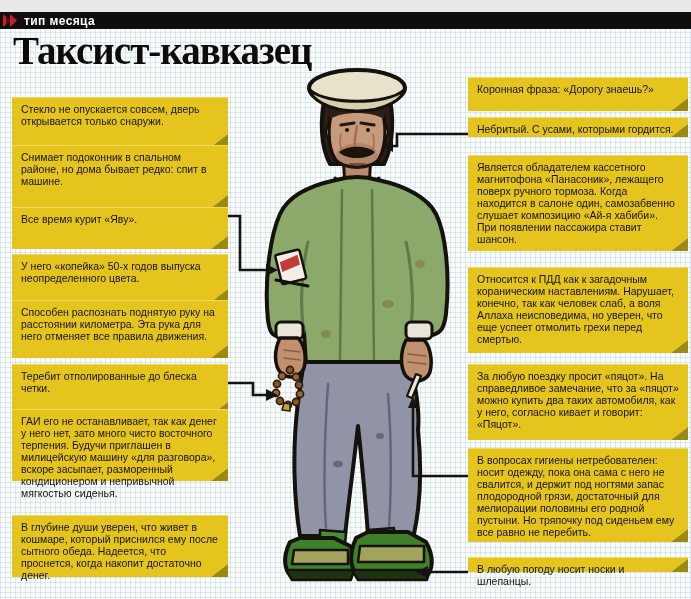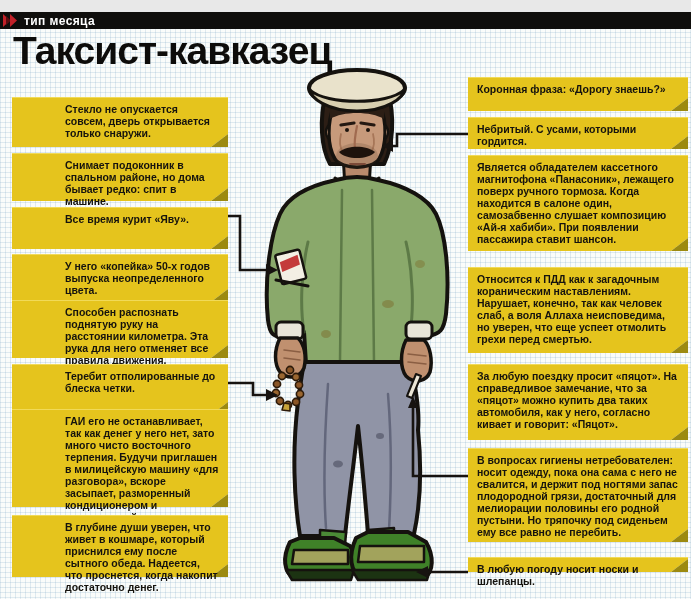--- a/index.html
+++ b/index.html
@@ -18,45 +18,45 @@
     position:absolute; left:0; top:0; width:691px; height:17px;
     background:#0f0e0c; display:flex; align-items:center; z-index:6;
   }
   .masthead-icon { margin-left:3px; display:block; }
   .masthead-label {
     color:#ffffff; font-size:12px; font-weight:bold; margin-left:6px;
     letter-spacing:0.4px;
   }
   .page-title {
     position:absolute; left:13px; top:19px; width:470px;
-    font-family:Liberation Sans, sans-serif; font-weight:bold;
+    font-family:Liberation Serif, serif; font-weight:bold;
     font-size:39px; line-height:1; color:#0d0c0a; letter-spacing:-1px;
     z-index:5;
   }
   .page-subtitle {
     position:absolute; left:14px; top:62px; width:452px;
     font-size:13px; font-weight:bold; line-height:1.2; color:#1c1c1c;
     z-index:5;
   }
   .callout { position:absolute; z-index:4; }
-  .callout.left  { left:12px;  width:216px;padding-left:44px; }
+  .callout.left  { left:12px;  width:216px; }
   .callout.right { left:468px; width:220px; }
   .callout-bg {
     position:absolute; inset:0; background:#e5c41d;
     clip-path: polygon(0 0, 100% 0, 100% calc(100% - 13px), calc(100% - 17px) 100%, 0 100%);
     border-top:1px solid #f1da58;
   }
   .callout-fold {
     position:absolute; right:0; bottom:0; width:17px; height:13px;
     background:#9c8a10;
     clip-path: polygon(0 100%, 100% 0, 100% 100%);
   }
   .callout-text {
     position:relative; padding:6px 9px 5px 9px;
-    font-size:10.5px; line-height:12px; font-weight:bold; color:#15130e;
+    font-size:10.5px; line-height:12px; font-weight:normal; color:#15130e;
   }
   svg { display:block; }
   #figure { position:absolute; left:238px; top:52px; z-index:2; }
   #connectors { position:absolute; left:0; top:0; z-index:3; pointer-events:none; }
   .bottom-fade {
     position:absolute; left:0; bottom:0; width:691px; height:14px; z-index:1;
     background:linear-gradient(to bottom, rgba(255,255,255,0), #ffffff 85%);
   }
 </style>
 </head>
@@ -195,21 +195,21 @@
       <polygon points="408,396 413,384 418,396"></polygon>
       <polygon points="428,554 416,560 428,566"></polygon>
     </g>
   </svg>
 
   <div class="callout left" style="top:85px;height:50px">
     <div class="callout-bg"></div>
     <div class="callout-fold"></div>
     <p class="callout-text">Стекло не опускается совсем, дверь открывается только снаружи.</p>
   </div>
-  <div class="callout left" style="top:141px;height:48px">
+  <div class="callout left" style="top:133px;height:63px">
     <div class="callout-bg"></div>
     <div class="callout-fold"></div>
     <p class="callout-text">Снимает подоконник в спальном районе, но дома бывает редко: спит в машине.</p>
   </div>
   <div class="callout left" style="top:195px;height:42px">
     <div class="callout-bg"></div>
     <div class="callout-fold"></div>
     <p class="callout-text">Все время курит «Яву».</p>
   </div>
   <div class="callout left" style="top:242px;height:48px">
@@ -220,37 +220,37 @@
   <div class="callout left" style="top:288px;height:58px">
     <div class="callout-bg"></div>
     <div class="callout-fold"></div>
     <p class="callout-text">Способен распознать поднятую руку на расстоянии километра. Эта рука для него отменяет все правила движения.</p>
   </div>
   <div class="callout left" style="top:352px;height:51px">
     <div class="callout-bg"></div>
     <div class="callout-fold"></div>
     <p class="callout-text">Теребит отполированные до блеска четки.</p>
   </div>
-  <div class="callout left" style="top:397px;height:98px">
+  <div class="callout left" style="top:397px;height:72px">
     <div class="callout-bg"></div>
     <div class="callout-fold"></div>
     <p class="callout-text">ГАИ его не останавливает, так как денег у него нет, зато много чисто восточного терпения. Будучи приглашен в милицейскую машину «для разговора», вскоре засыпает, разморенный кондиционером и непривычной мягкостью сиденья.</p>
   </div>
   <div class="callout left" style="top:503px;height:62px">
     <div class="callout-bg"></div>
     <div class="callout-fold"></div>
     <p class="callout-text">В глубине души уверен, что живет в кошмаре, который приснился ему после сытного обеда. Надеется, что проснется, когда накопит достаточно денег.</p>
   </div>
 
   <div class="callout right" style="top:65px;height:34px">
     <div class="callout-bg"></div>
     <div class="callout-fold"></div>
     <p class="callout-text">Коронная фраза: «Дорогу знаешь?»</p>
   </div>
-  <div class="callout right" style="top:105px;height:32px">
+  <div class="callout right" style="top:105px;height:20px">
     <div class="callout-bg"></div>
     <div class="callout-fold"></div>
     <p class="callout-text">Небритый. С усами, которыми гордится.</p>
   </div>
   <div class="callout right" style="top:143px;height:96px">
     <div class="callout-bg"></div>
     <div class="callout-fold"></div>
     <p class="callout-text">Является обладателем кассетного магнитофона «Панасоник», лежащего поверх ручного тормоза. Когда находится в салоне один, самозабвенно слушает композицию «Ай-я хабиби». При появлении пассажира ставит шансон.</p>
   </div>
   <div class="callout right" style="top:255px;height:86px">

